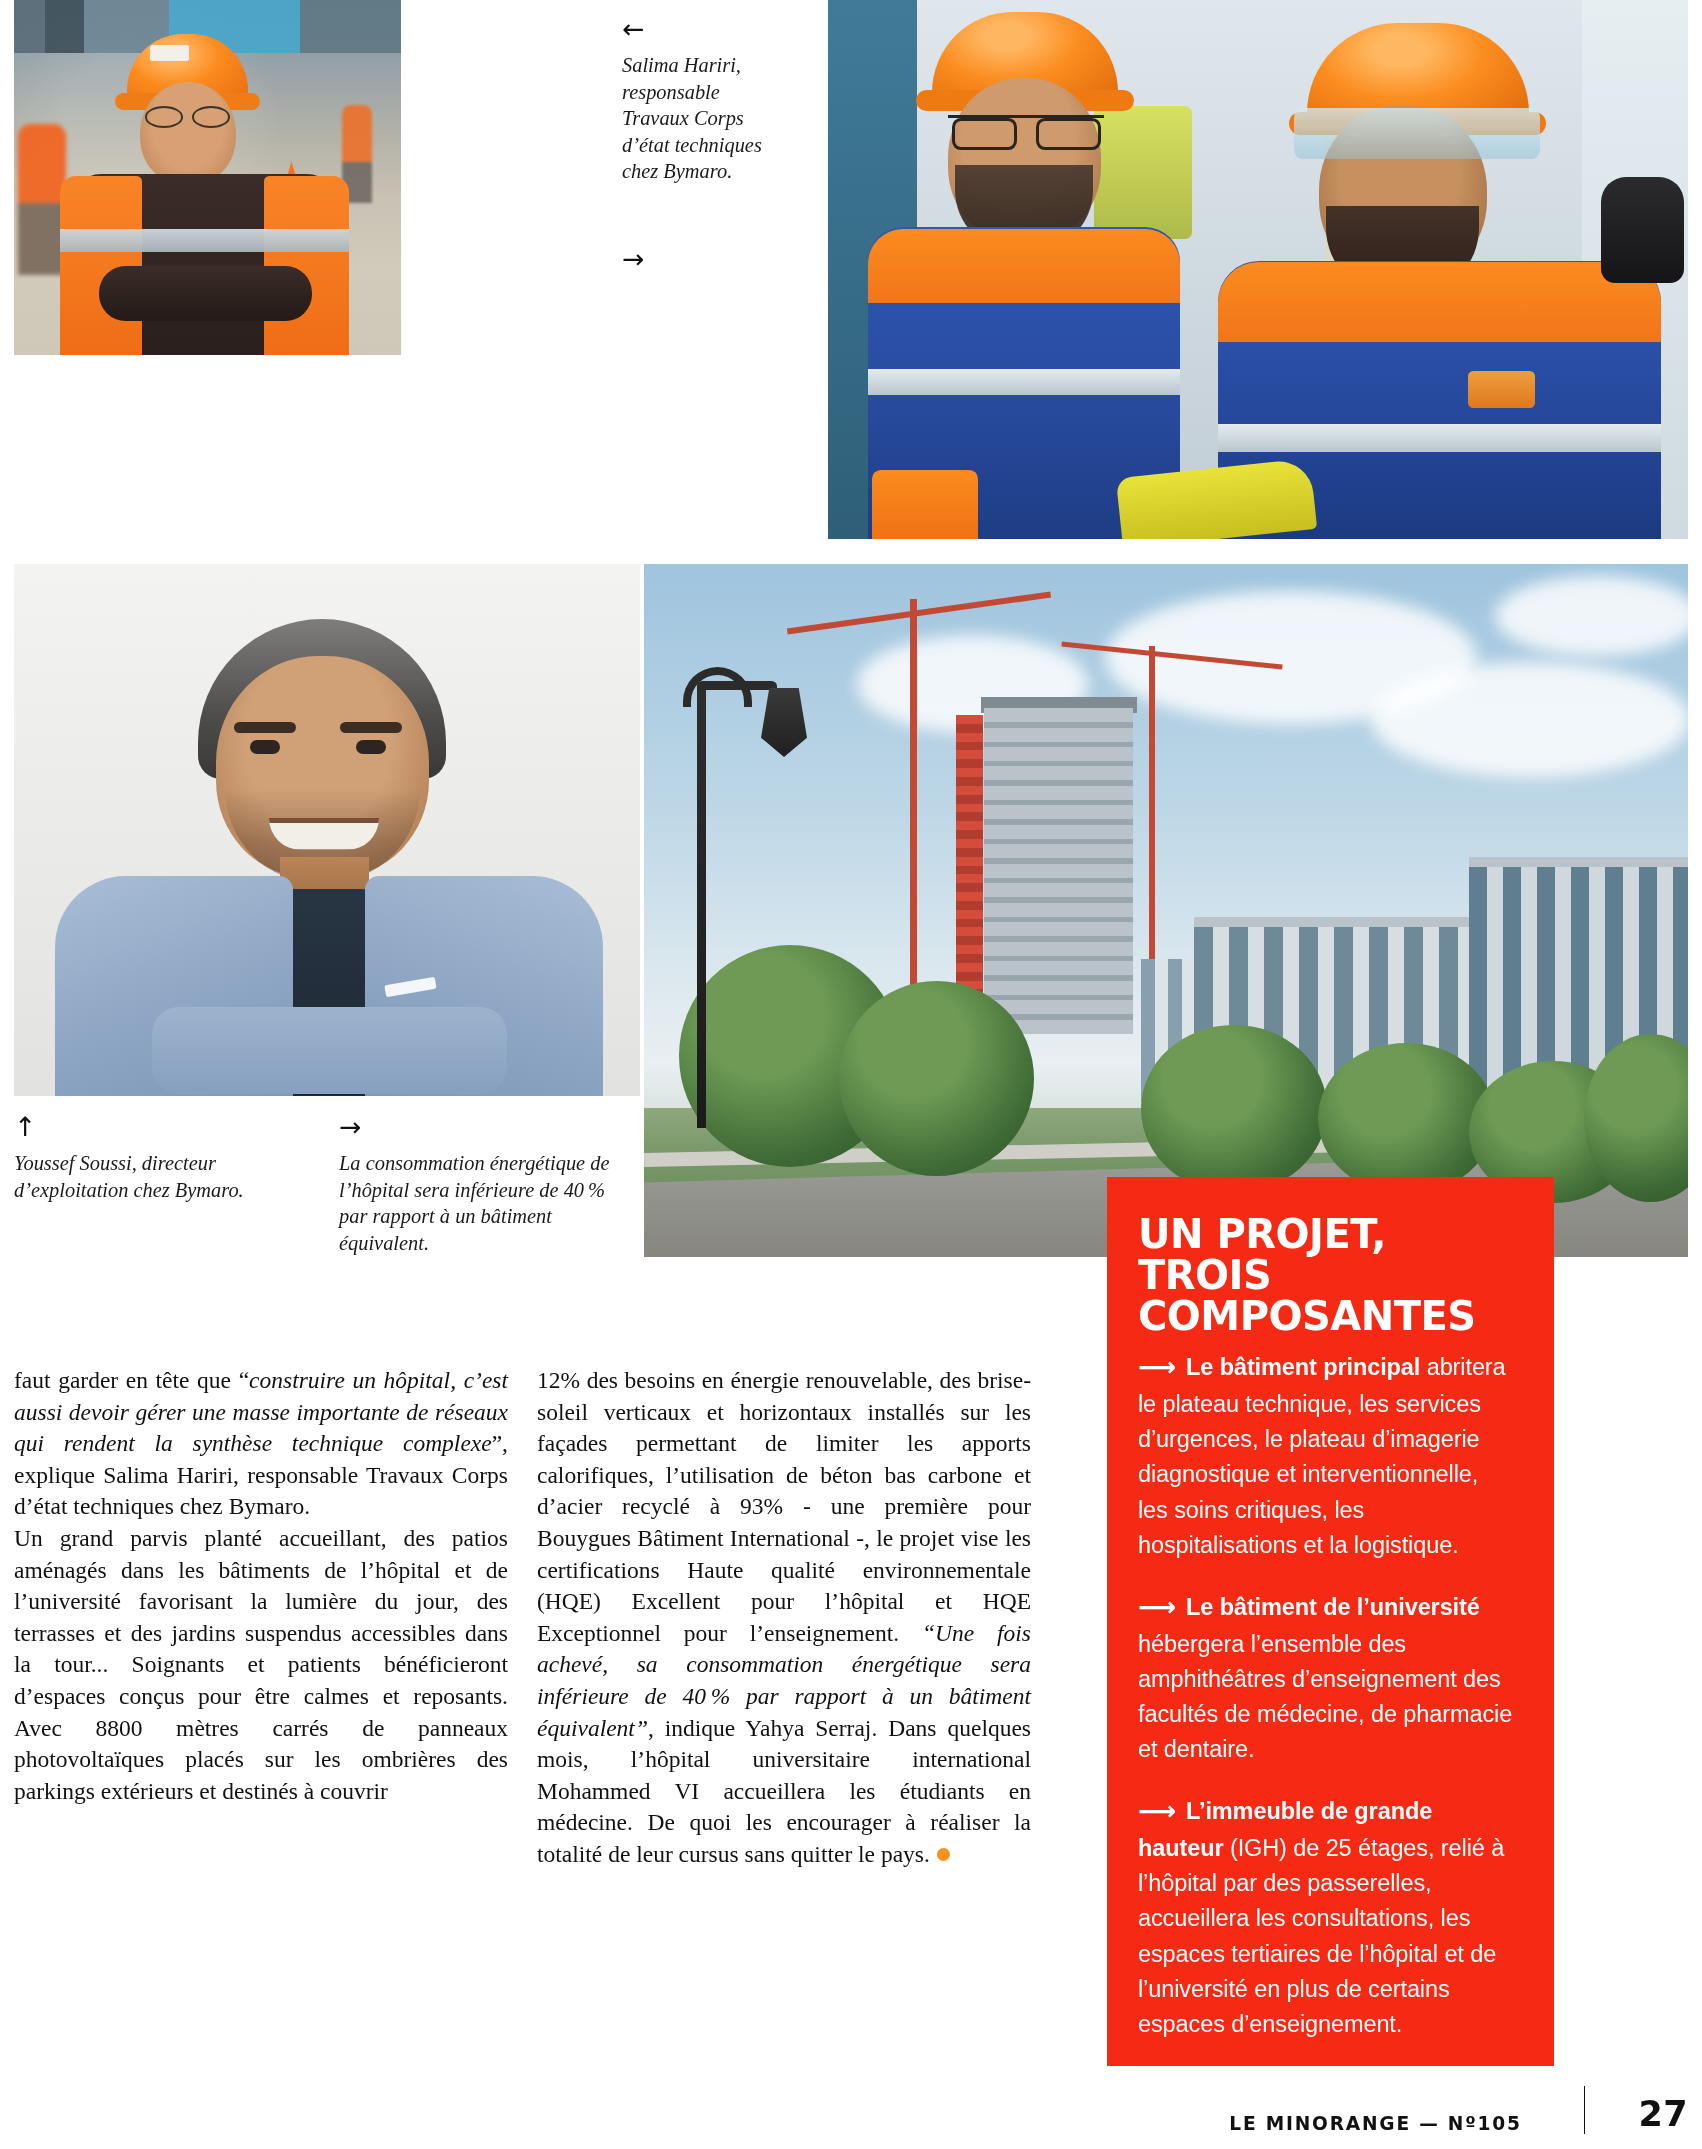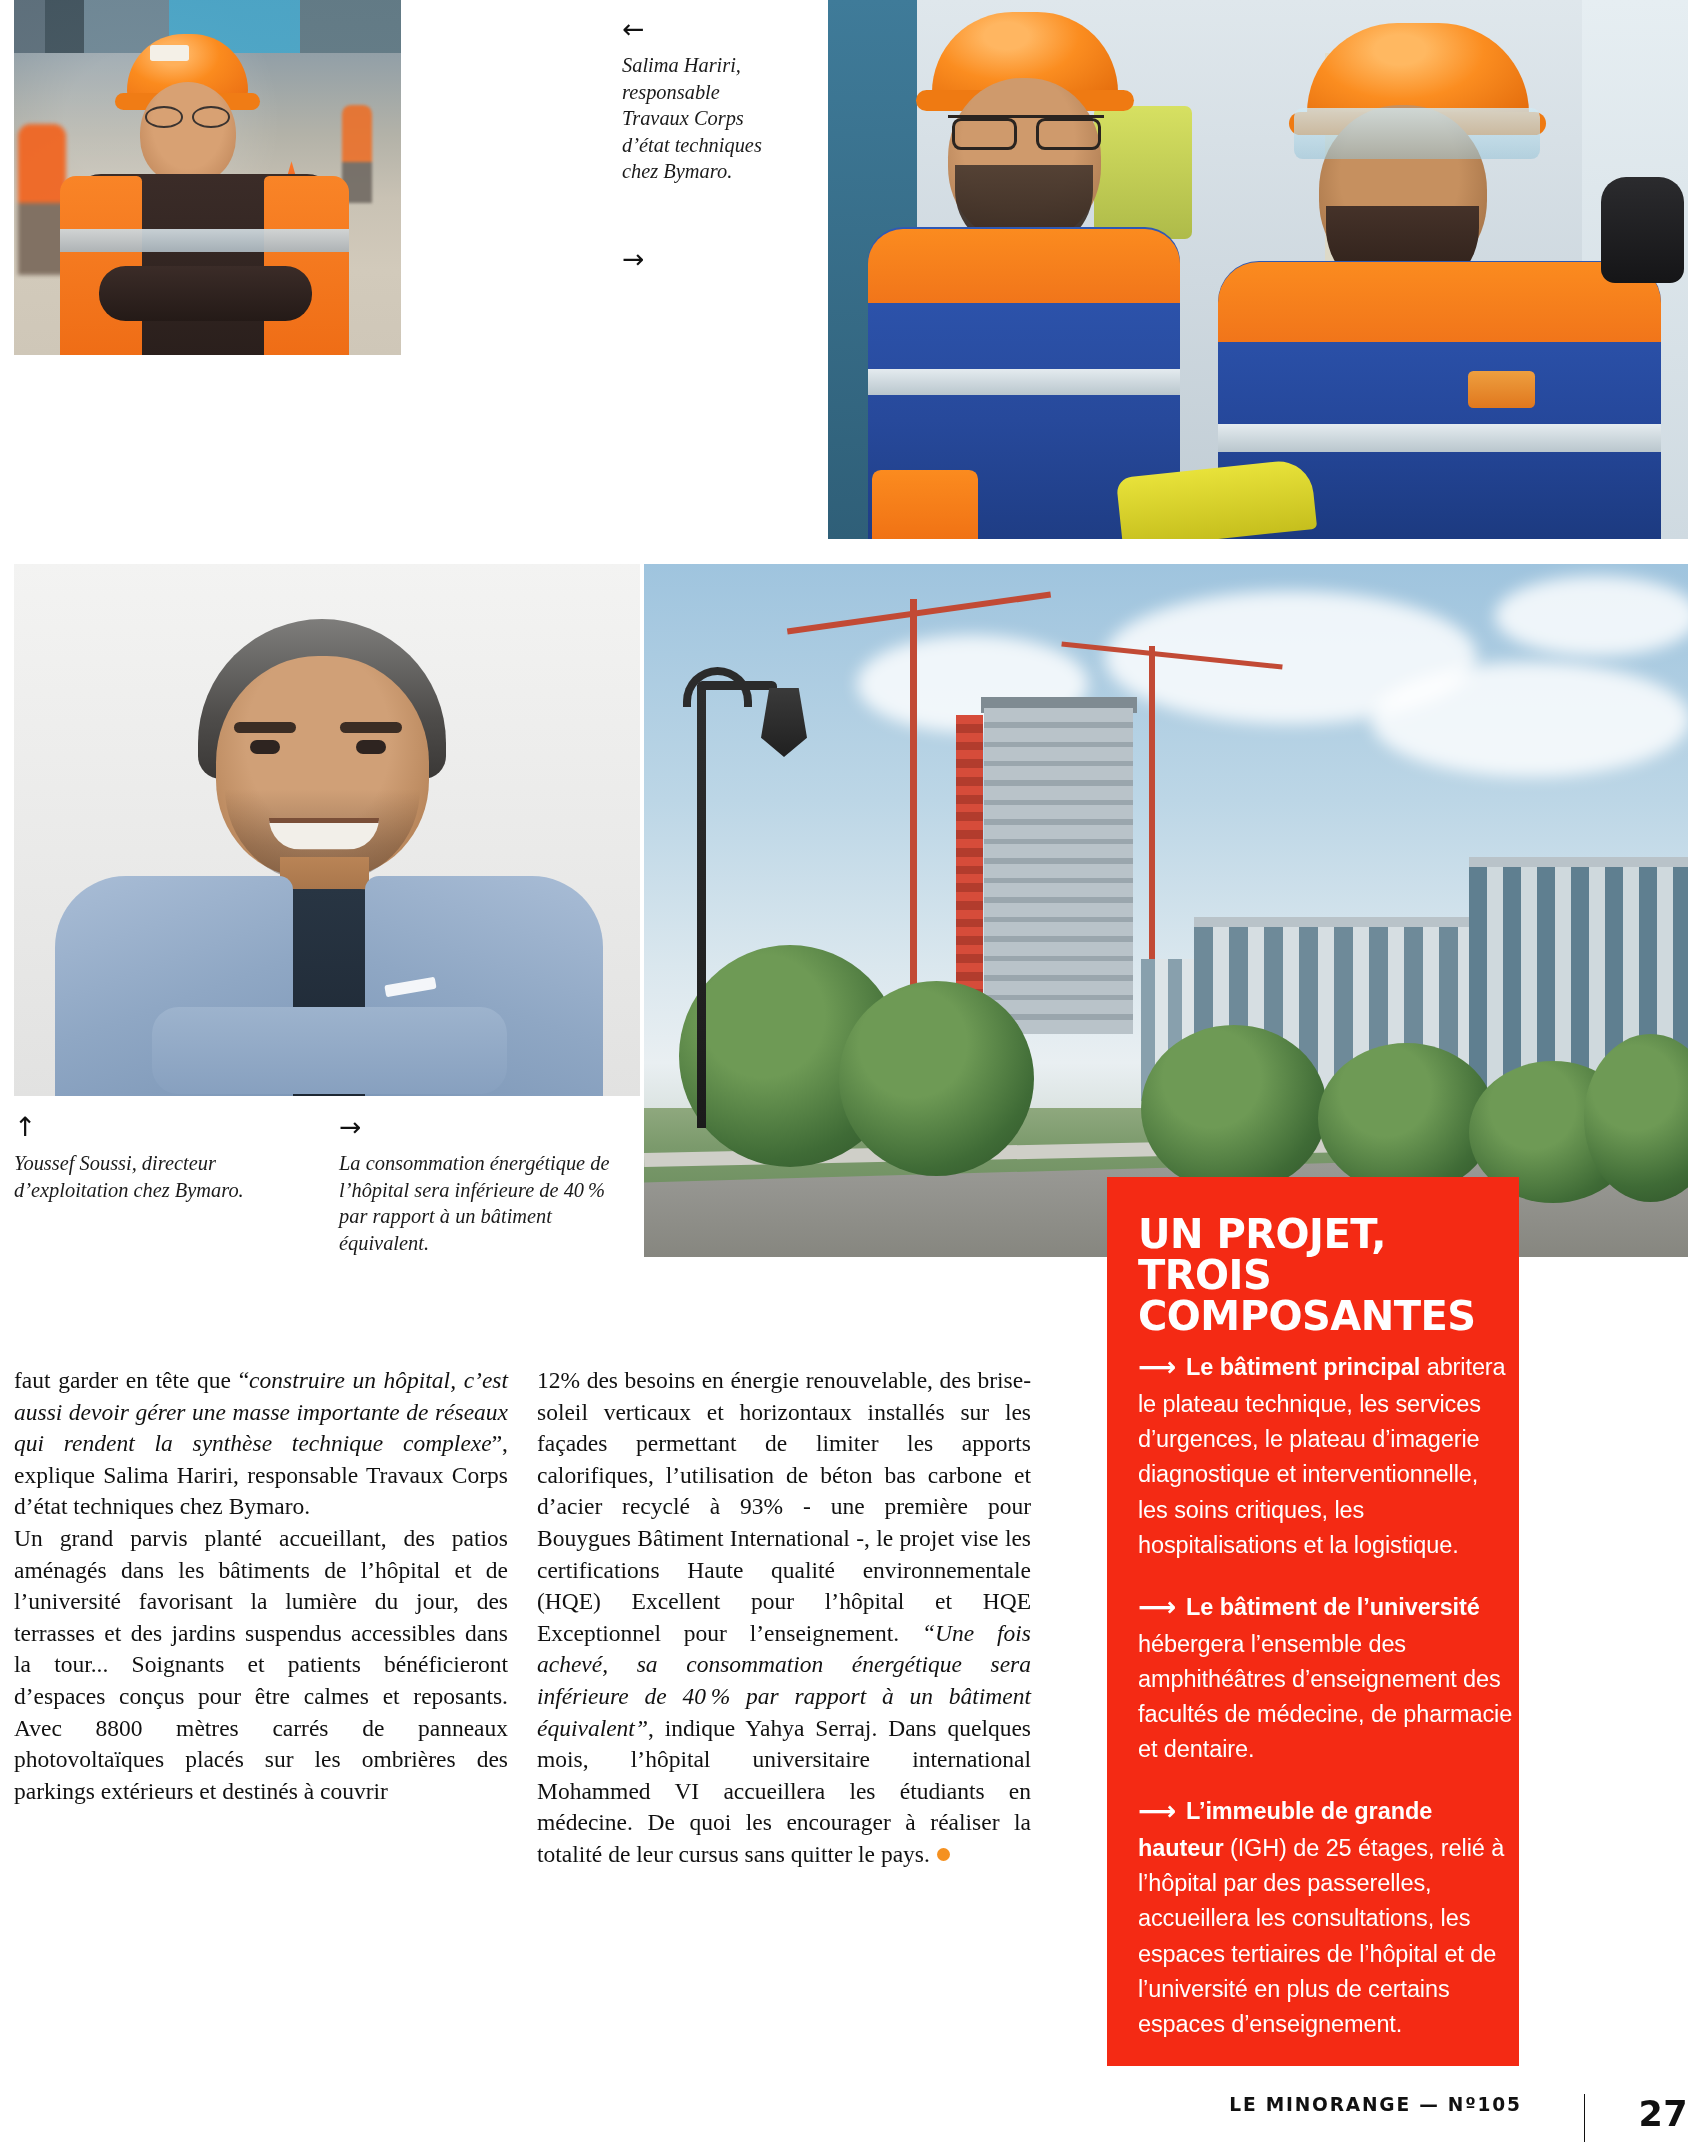--- a/index.html
+++ b/index.html
@@ -380,21 +380,21 @@
     background: linear-gradient(180deg,#3a3a3a,#202020);
     clip-path: polygon(18% 0, 82% 0, 100% 72%, 50% 100%, 0 72%);
   }
   #photo-site .lamp-curl{
     position:absolute; left:39px; top:103px; width:53px; height:32px;
     border:8px solid #2b2b2b; border-bottom:none; border-radius: 35px 35px 0 0;
   }
 
   
   #sidebar-box {
-    position:absolute; left:1107px; top:1177px; width:412px; height:889px;
+    position:absolute; left:1107px; top:1177px; width:447px; height:889px;
     background: var(--redbox, #f42a14);
     color:#ffffff;
   }
   #sidebar-inner{
     position:absolute; left:31px; top:37px; width:376px;
   }
   #sidebar-title{
     font-family:"DejaVu Sans", sans-serif;
     font-weight:bold; font-size:40px; line-height:1.02;
     letter-spacing:-0.5px; margin:0 0 10.6px 0; text-transform:uppercase;
@@ -439,22 +439,22 @@
   .enddot{
     display:inline-block; width:13.3px; height:13.3px; border-radius:50%;
     background:#f59120; margin-left:7px; vertical-align:0.9px;
   }
 
   
   #footer{
     position:absolute; left:0; top:2082px; width:1702px; height:53px;
   }
   #footer-inner{
-    position:absolute; right:14px; top:12px;
-    display:flex; align-items:flex-start; gap:16px;
+    position:absolute; right:14px; top:4px;
+    display:flex; align-items:flex-end; gap:16px;
     font-family:"DejaVu Sans", sans-serif;
   }
   #footer-left{
     font-size:18.6px; font-weight:bold; letter-spacing:1.8px; color:#111;
     white-space:nowrap;
   }
   #footer-sep{
     width:1.8px; height:48px; background:#111; margin:0 37px 0 46px;
   }
   #footer-page{

